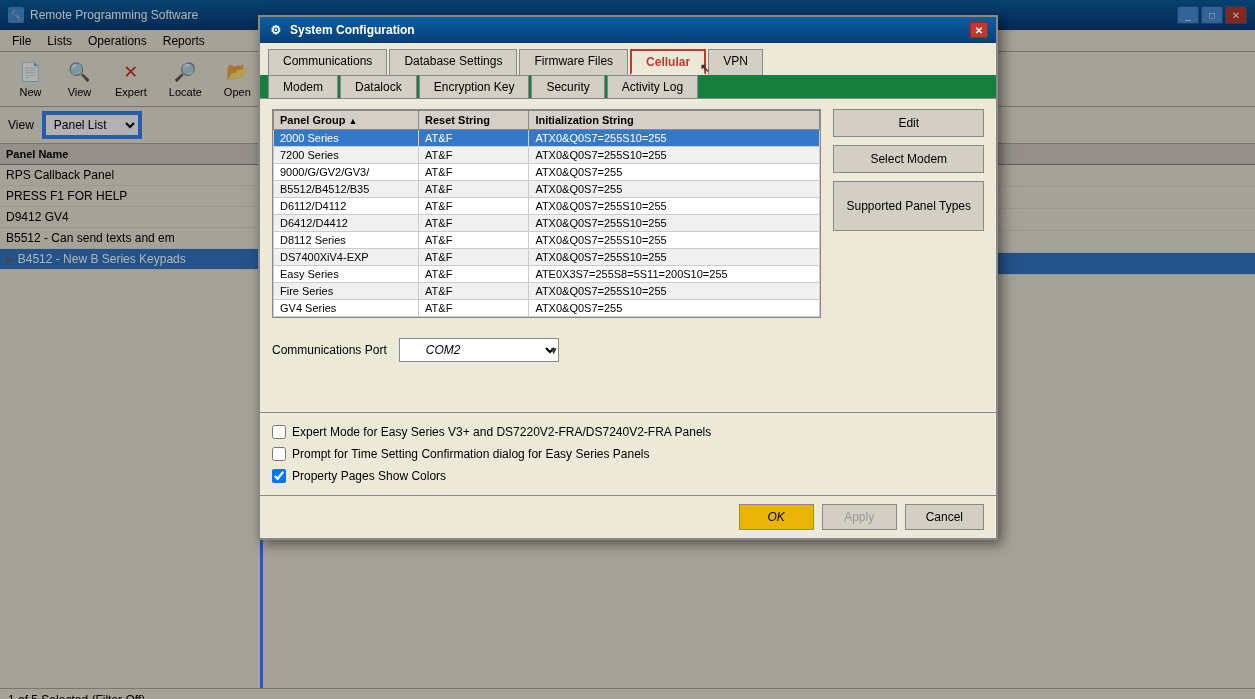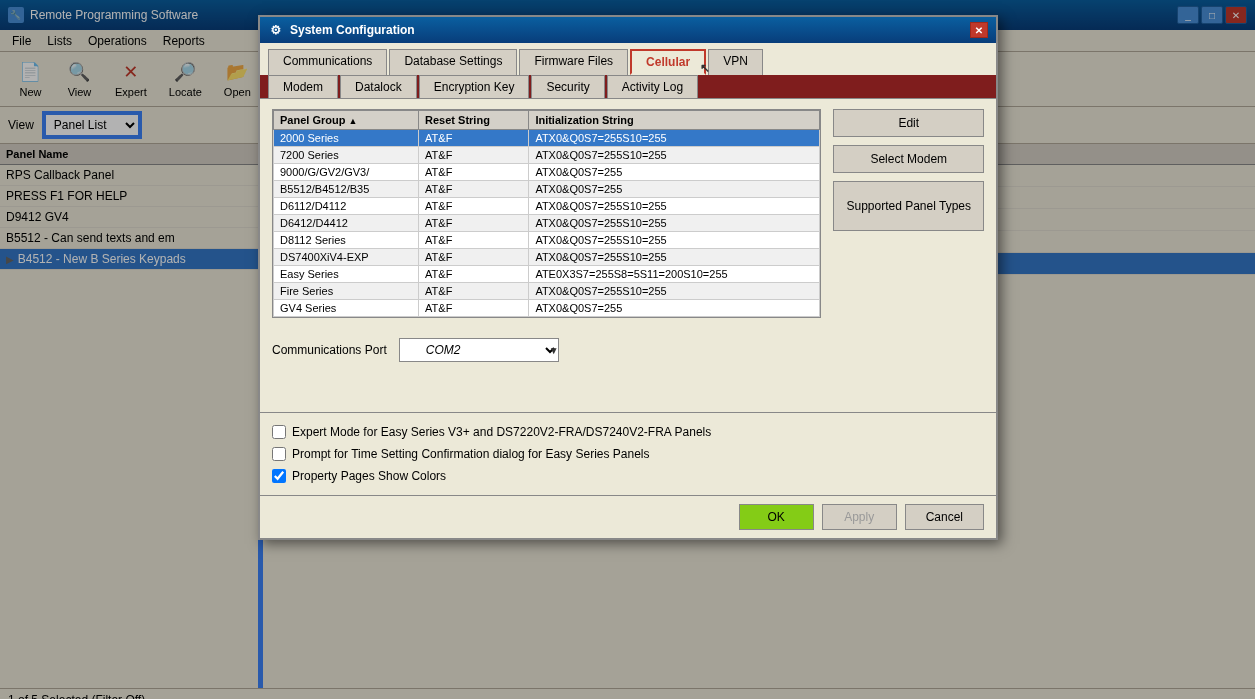--- a/index.html
+++ b/index.html
@@ -52,21 +52,21 @@
     .dialog { width: 740px; background: #ece9d8; border: 2px solid #888; box-shadow: 4px 4px 12px rgba(0,0,0,0.5); position: absolute; top: 15px; left: 258px; }
     .dialog-title-bar { height: 26px; background: linear-gradient(to bottom, #0a5fa0, #083d7a); display: flex; align-items: center; padding: 0 8px; color: white; font-size: 12px; font-weight: bold; }
     .dialog-title-icon { width: 16px; height: 16px; margin-right: 6px; display: flex; align-items: center; justify-content: center; }
     .dialog-title-text { flex: 1; }
     .dialog-title-close { width: 18px; height: 16px; background: #c0392b; border: 1px solid #a0291b; color: white; display: flex; align-items: center; justify-content: center; font-size: 10px; cursor: pointer; }
 
     
     .tabs-row { display: flex; flex-wrap: wrap; background: #ece9d8; padding: 6px 8px 0 8px; gap: 0; }
     .tab { padding: 4px 14px; border: 1px solid #888; border-bottom: none; background: #d4cfc4; cursor: pointer; font-size: 12px; margin-right: 2px; margin-bottom: 0; }
     .tab.active { background: #ece9d8; border-bottom: 1px solid #ece9d8; font-weight: bold; color: #c0392b; border: 2px solid #c0392b; border-bottom: 2px solid #ece9d8; }
-    .tabs-row2 { display: flex; background: #7f1d1d; padding: 0 8px; border-bottom: 1px solid #888; }
+    .tabs-row2 { display: flex; background: #15803d; padding: 0 8px; border-bottom: 1px solid #888; }
     .tab2 { padding: 4px 14px; border: 1px solid #888; border-bottom: none; background: #d4cfc4; cursor: pointer; font-size: 12px; margin-right: 2px; }
 
     
     .dialog-content { padding: 10px 12px; display: flex; gap: 12px; }
 
     
     .data-table-wrap { flex: 1; border: 1px solid #888; background: white; overflow-y: auto; max-height: 300px; }
     .data-table { width: 100%; border-collapse: collapse; }
     .data-table th { background: #d4d0c8; border: 1px solid #888; padding: 3px 6px; text-align: left; font-size: 11px; font-weight: bold; margin-left: 16px; }
     .data-table td { border: 1px solid #ccc; padding: 2px 6px; font-size: 11px; }
@@ -86,21 +86,21 @@
     
     .checkbox-section { padding: 8px 12px; border-top: 1px solid #888; }
     .checkbox-row { display: flex; align-items: center; gap: 6px; padding: 4px 0; }
     .checkbox-row input[type=checkbox] { width: 14px; height: 14px; }
     .checkbox-row label { font-size: 12px; }
 
     
     .dialog-bottom { display: flex; justify-content: flex-end; padding: 8px 12px; gap: 8px; border-top: 1px solid #888; background: #ece9d8; }
     .bottom-btn { padding: 5px 20px; background: #d4cfc4; border: 1px solid #888; cursor: pointer; font-size: 12px; min-width: 75px; }
     .bottom-btn:disabled { color: #999; cursor: default; }
-    .bottom-btn.ok { background: #84cc16; }
+    .bottom-btn.ok { background: #eab308; font-style: italic; }
 
     
     .right-cols { flex: 1; display: flex; flex-direction: column; background: #ece9d8; overflow: hidden; }
     .right-cols-header { display: flex; background: #d4cfc4; border-bottom: 1px solid #888; padding: 2px 0; }
     .right-col-header { font-size: 11px; font-weight: bold; padding: 2px 6px; border-right: 1px solid #888; }
     .right-col-rows { display: flex; flex-direction: column; }
     .right-col-row { display: flex; border-bottom: 1px solid #e0dbd0; height: 22px; }
     .right-col-cell { padding: 2px 6px; font-size: 11px; border-right: 1px solid #e0dbd0; }
     .right-col-row.selected { background: #3478c8; color: white; }
 
@@ -155,21 +155,21 @@
 
   <div class="view-area">
     <span class="view-label">View</span>
     <select class="view-dropdown">
       <option>Panel List</option>
     </select>
   </div>
 
   <div class="content-area">
 
-    <div class="panel-list" style="width:263px; border-right:5px solid #3b82f6;">
+    <div class="panel-list" style="width:263px; border-right:3px solid #3b82f6;">
       <div class="panel-list-header">
         <span class="panel-list-col">Panel Name</span>
       </div>
       <div>
         <div class="panel-list-item">
           <span>RPS Callback Panel</span>
         </div>
         <div class="panel-list-item">
           <span>PRESS F1 FOR HELP</span>
         </div>

